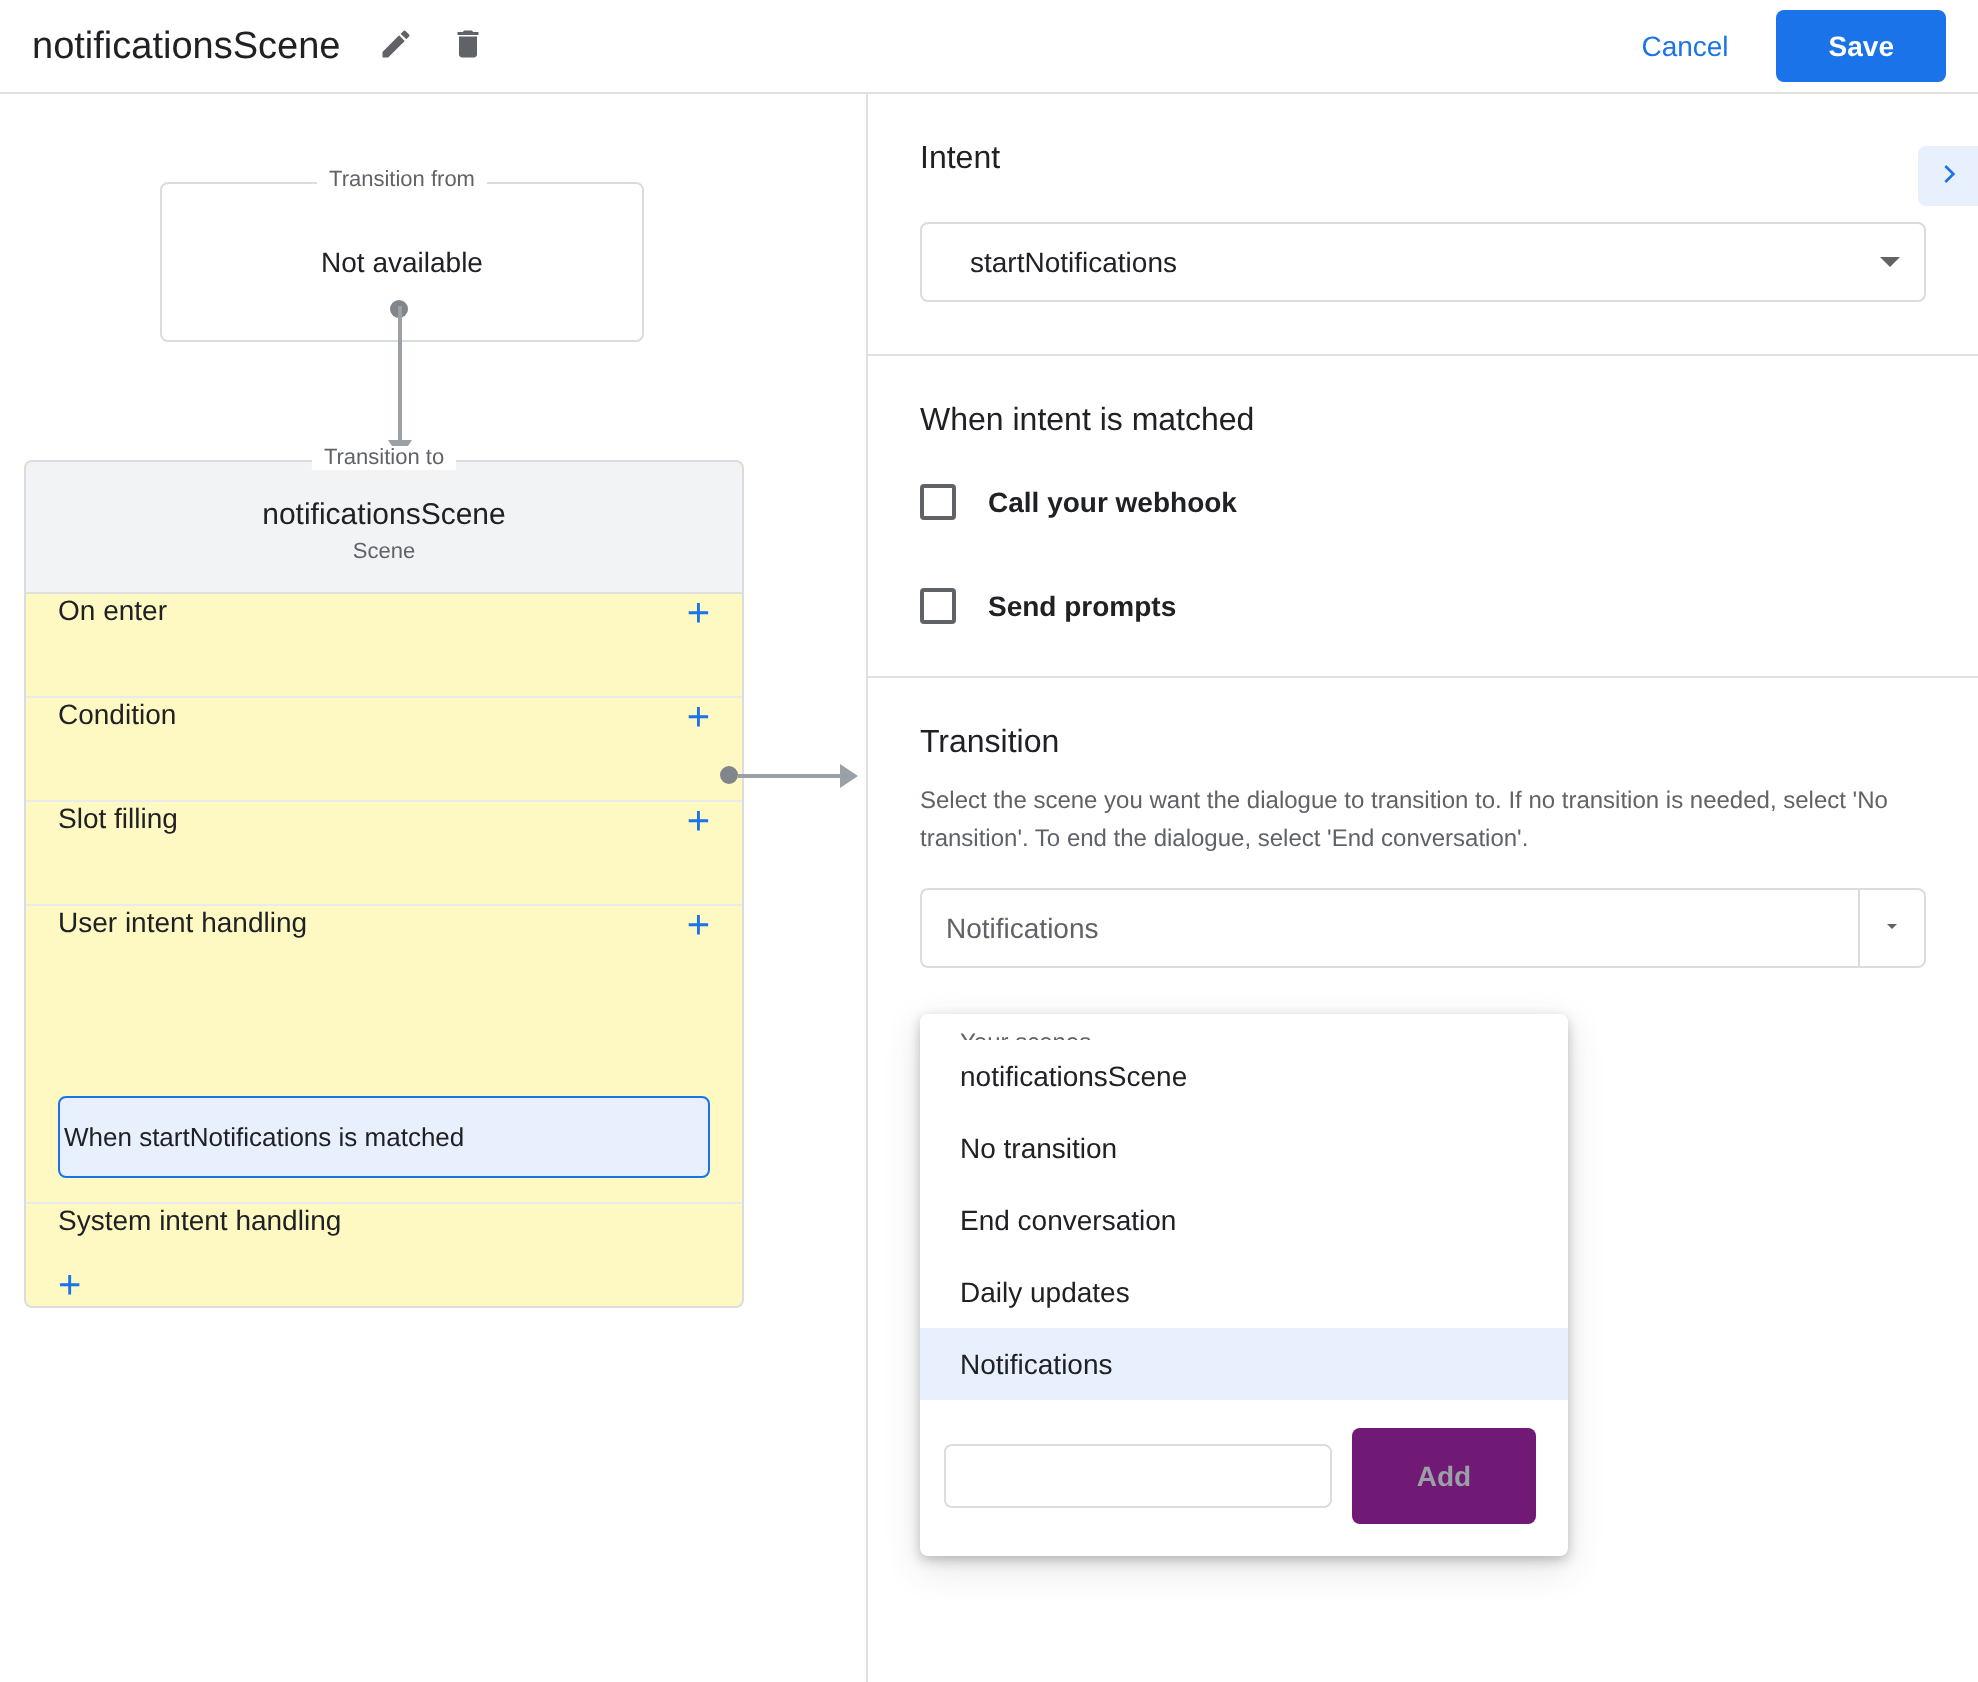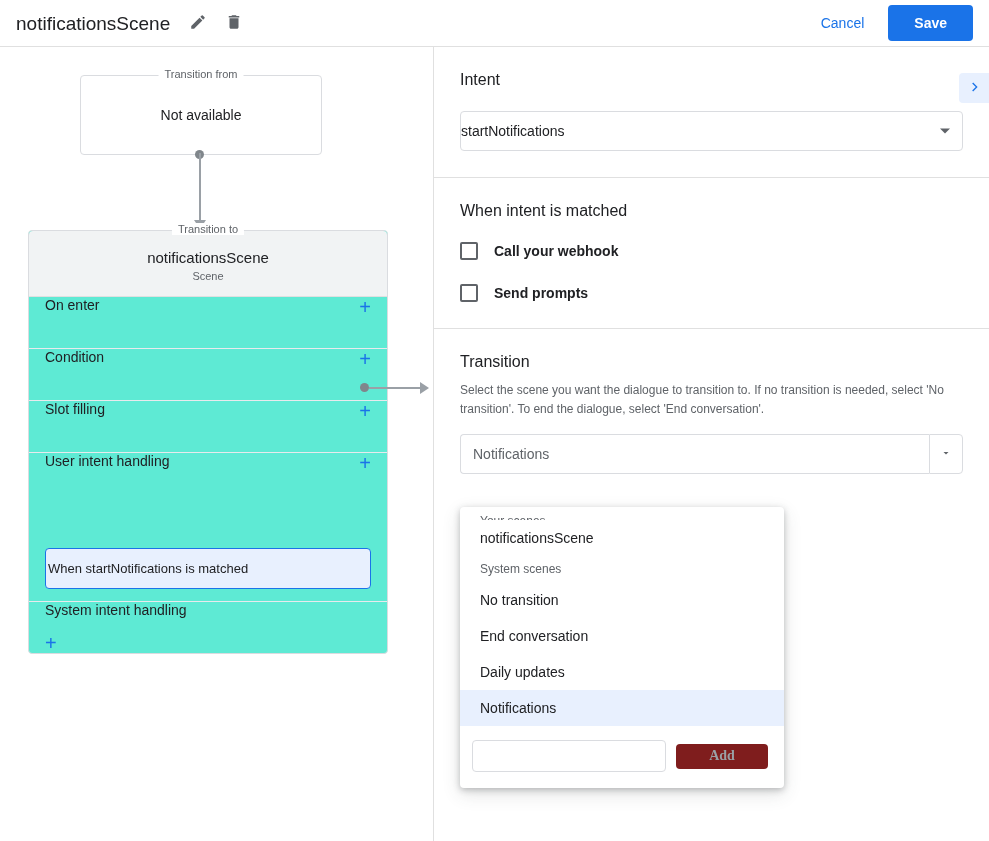--- a/index.html
+++ b/index.html
@@ -96,21 +96,21 @@
     box-sizing: border-box;
     position: relative;
     background: #fff;
     overflow: hidden;
   }
 
   
   .node-from {
     position: absolute;
     left: 80px;
-    top: 28px;
+    top: 44px;
     width: 240px;
     height: 78px;
     border: 1px solid #dadce0;
     border-radius: 4px;
     background: #fff;
     display: flex;
     align-items: center;
     justify-content: center;
     font-size: 14px;
     color: #202124;
@@ -149,26 +149,26 @@
     top: 173px;
     width: 0;
     height: 0;
     border-left: 6px solid transparent;
     border-right: 6px solid transparent;
     border-top: 9px solid #9aa0a6;
   }
 
   .scene-card {
     position: absolute;
-    left: 28px;
+    left: 12px;
     top: 183px;
     width: 360px;
     border: 1px solid #dadce0;
     border-radius: 4px;
-    background: #5eead4;
+    background: #fef9c3;
     box-sizing: border-box;
   }
   .scene-card-header {
     background: #f1f3f4;
     text-align: center;
     padding: 18px 0 14px;
     border-bottom: 1px solid #e0e0e0;
     border-radius: 4px 4px 0 0;
     position: relative;
   }
@@ -260,41 +260,41 @@
     max-width: 490px;
   }
   .select-box {
     position: relative;
     height: 40px;
     border: 1px solid #dadce0;
     border-radius: 4px;
     background: #fff;
     display: flex;
     align-items: center;
-    padding: 0 0;
+    padding: 0 24px;
     box-sizing: border-box;
     font-size: 14px;
     color: #202124;
     cursor: pointer;
   }
   .select-caret {
     position: absolute;
     right: 12px;
     top: 50%;
     transform: translateY(-50%);
     width: 0;
     height: 0;
     border-left: 5px solid transparent;
     border-right: 5px solid transparent;
     border-top: 5px solid #5f6368;
   }
   .checkbox-row {
     display: flex;
     align-items: center;
-    margin-bottom: 24px;
+    margin-bottom: 34px;
   }
   .checkbox-row:last-child { margin-bottom: 0; }
   .cb {
     width: 18px;
     height: 18px;
     border: 2px solid #5f6368;
     border-radius: 2px;
     margin-right: 16px;
     box-sizing: border-box;
     cursor: pointer;
@@ -398,29 +398,29 @@
     height: 32px;
     border: 1px solid #dadce0;
     border-radius: 4px;
     font-family: inherit;
     font-size: 13px;
     padding: 0 8px;
     box-sizing: border-box;
     outline: none;
   }
   .dd-add-btn {
-    background: #7f1d1d;
+    background: #701a75;
     color: #9aa0a6;
     border: none;
     border-radius: 4px;
-    font-family: Liberation Serif, serif;
+    font-family: Liberation Sans, sans-serif;
     font-size: 14px;
     font-weight: bold;
     width: 100px;
-    height: 25px;
+    height: 48px;
     cursor: default;
   }
 </style>
 </head>
 <body>
 
 <div class="topbar">
   <div class="scene-title">notificationsScene</div>
 
   <button class="icon-btn">
@@ -548,21 +548,20 @@
       </div>
     </div>
   </div>
 </div>
 
 <div class="dropdown">
   <div class="dd-group-label clipped">Your scenes</div>
 
   <div class="dd-item">notificationsScene</div>
 
-  <div class="dd-group-label">System scenes</div>
 
   <div class="dd-item">No transition</div>
   <div class="dd-item">End conversation</div>
   <div class="dd-item">Daily updates</div>
   <div class="dd-item selected">Notifications</div>
 
   <div class="dd-footer">
     <input type="text" placeholder="" style="">
     <button class="dd-add-btn">Add</button>
   </div>

